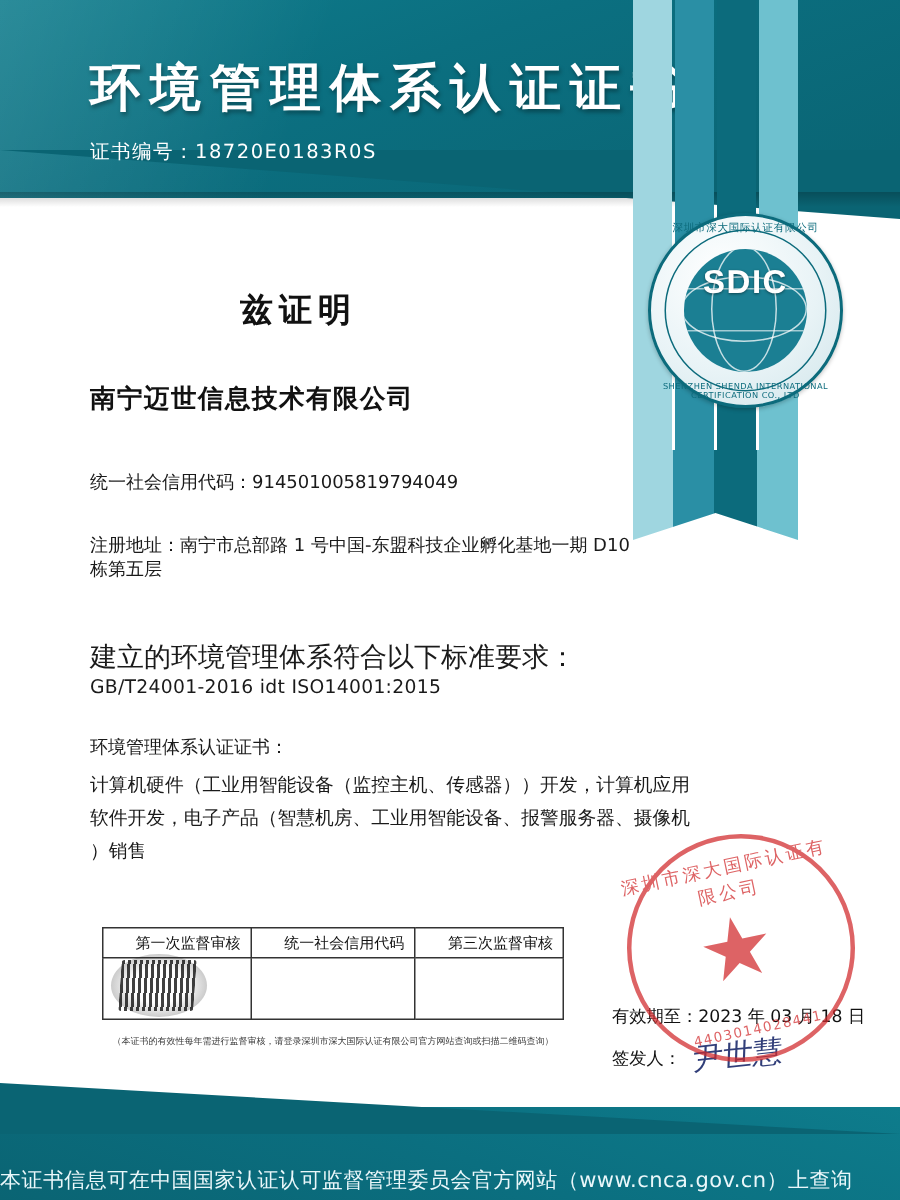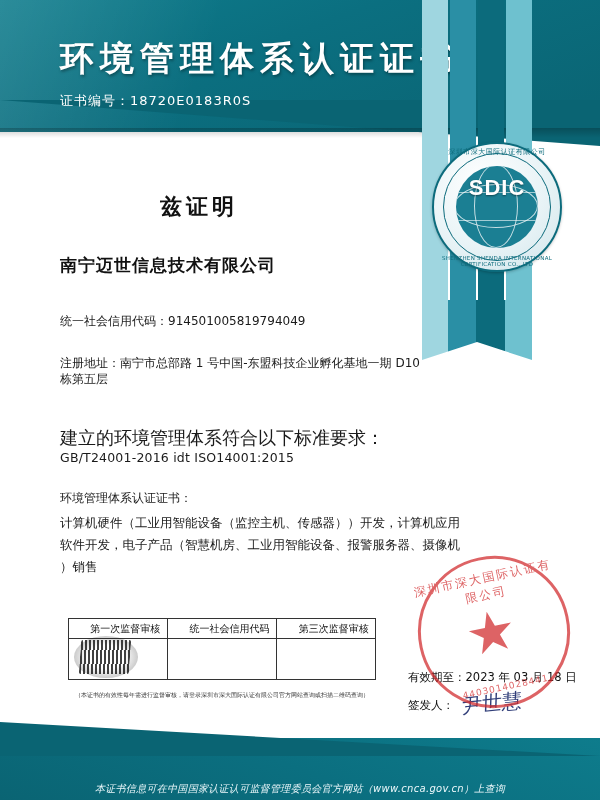--- a/index.html
+++ b/index.html
@@ -278,26 +278,24 @@
     background: linear-gradient(200deg, #0e7c8c 0%, #0b6f80 50%, #0a6473 100%);
   }
   .bottom-notch {
     position: absolute; left: 0; bottom: 44px;
     width: 0; height: 0;
     border-right: 600px solid transparent;
     border-bottom: 34px solid #0a6473;
   }
   .bottom-text {
     position: absolute; left: 0; right: 0; bottom: 4px;
-    text-align: center;
-    font-family: "DejaVu Sans", sans-serif;
-    font-size: 10px;
+    font-family: "DejaVu Sans", sans-serif;
+    font-size: 14px;
     color: #eaf7fa;
     letter-spacing: .3px;
-    font-style: italic;
   }
 </style>
 </head>
 <body>
 
 <div class="cert">
 
   <div class="top-band"></div>
   <div class="band-notch"></div>
   <div class="band-shadow"></div>

